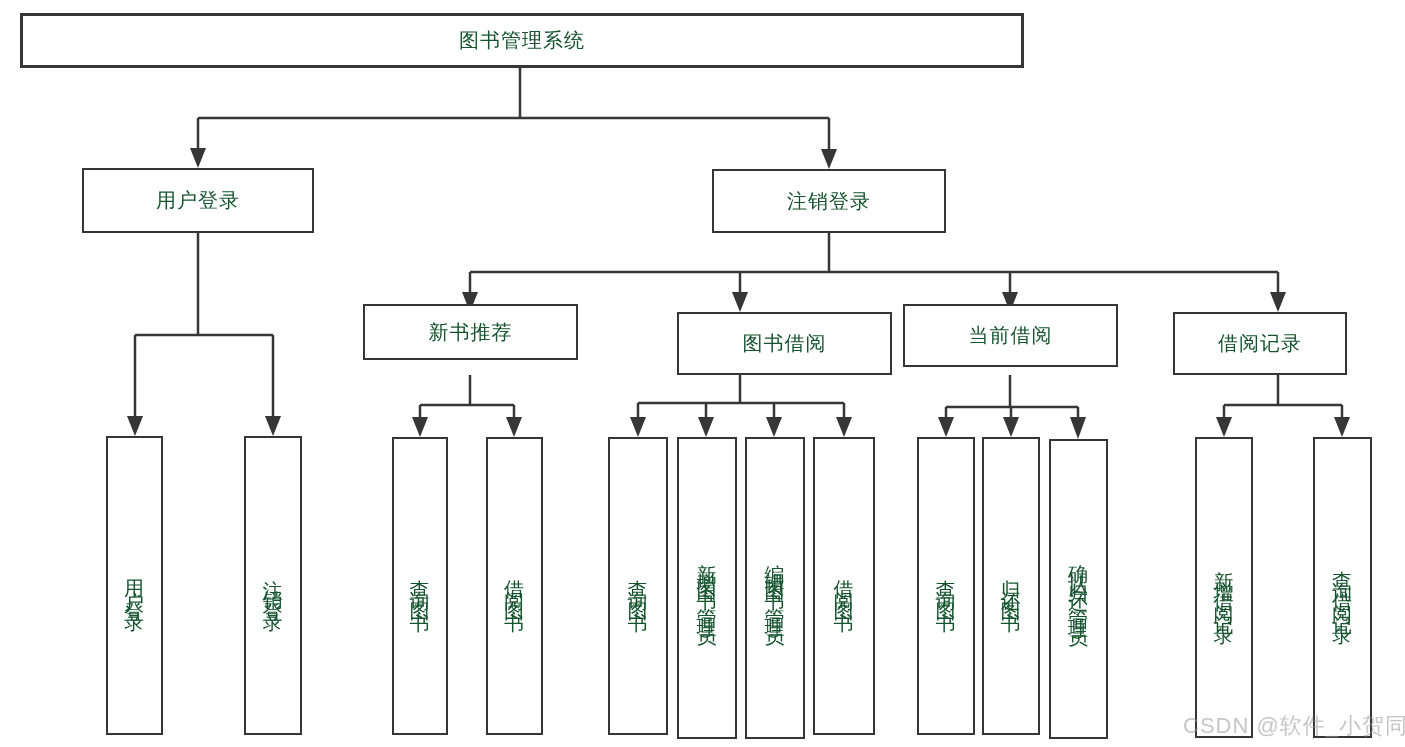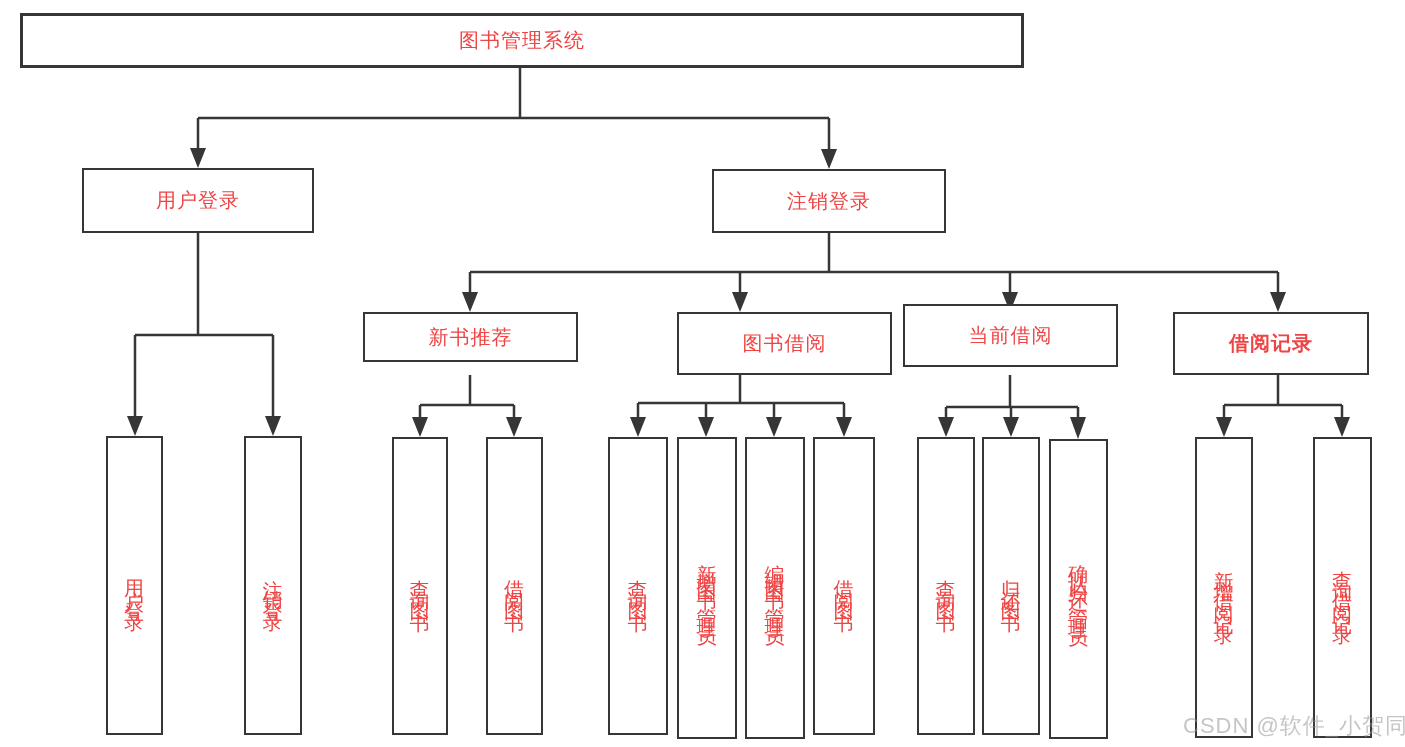--- a/index.html
+++ b/index.html
@@ -14,21 +14,21 @@
   #connectors {
     position: absolute;
     left: 0; top: 0;
     width: 1405px; height: 747px;
   }
   .box {
     position: absolute;
     box-sizing: border-box;
     background: #ffffff;
     border: 2.5px solid #363636;
-    color: #ef4444;
+    color: #14532d;
     display: flex;
     align-items: center;
     justify-content: center;
     text-align: center;
   }
   .h-box {
     font-size: 20px;
     letter-spacing: 1px;
     white-space: nowrap;
   }
@@ -120,24 +120,24 @@
       <polygon points="1216,417 1232,417 1224,437"></polygon>
       <polygon points="1334,417 1350,417 1342,437"></polygon>
     </g>
   </svg>
 
   <div class="box h-box root-box" style="left:20px; top:13px; width:1004px; height:55px;">图书管理系统</div>
 
   <div class="box h-box" style="left:82px; top:168px; width:232px; height:65px;">用户登录</div>
   <div class="box h-box" style="left:712px; top:169px; width:234px; height:64px;">注销登录</div>
 
-  <div class="box h-box" style="left:363px; top:312px; width:215px; height:50px;font-family:Liberation Mono, monospace;">新书推荐</div>
+  <div class="box h-box" style="left:363px; top:304px; width:215px; height:56px;font-family:Liberation Mono, monospace;">新书推荐</div>
   <div class="box h-box" style="left:633px; top:312px; width:215px; height:63px;margin-left:44px;">图书借阅</div>
   <div class="box h-box" style="left:903px; top:304px; width:215px; height:63px;">当前借阅</div>
-  <div class="box h-box" style="left:1173px; top:312px; width:196px; height:63px;font-weight:bold;">借阅记录</div>
+  <div class="box h-box" style="left:1173px; top:312px; width:174px; height:63px;">借阅记录</div>
 
   <div class="box v-box" style="left:106px; top:436px; width:57px; height:299px;">用户登录</div>
   <div class="box v-box" style="left:244px; top:436px; width:58px; height:299px;">注销登录</div>
   <div class="box v-box" style="left:392px; top:437px; width:56px; height:298px;">查询图书</div>
   <div class="box v-box" style="left:486px; top:437px; width:57px; height:298px;">借阅图书</div>
   <div class="box v-box" style="left:608px; top:437px; width:60px; height:298px;">查询图书</div>
   <div class="box v-box long" style="left:677px; top:437px; width:60px; height:302px;">新增图书（管理员）</div>
   <div class="box v-box long" style="left:745px; top:437px; width:60px; height:302px;">编辑图书（管理员）</div>
   <div class="box v-box" style="left:813px; top:437px; width:62px; height:298px;">借阅图书</div>
   <div class="box v-box" style="left:917px; top:437px; width:58px; height:298px;">查询图书</div>

